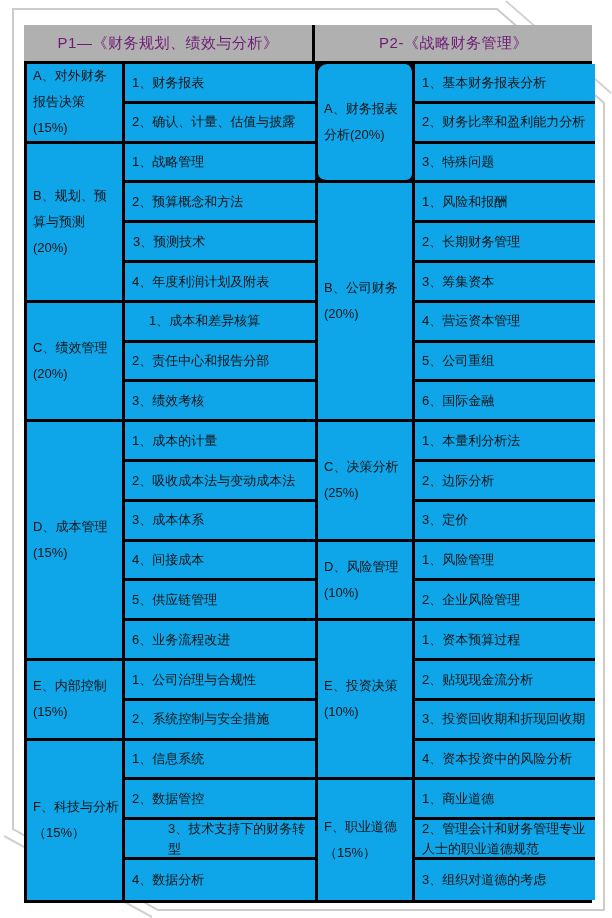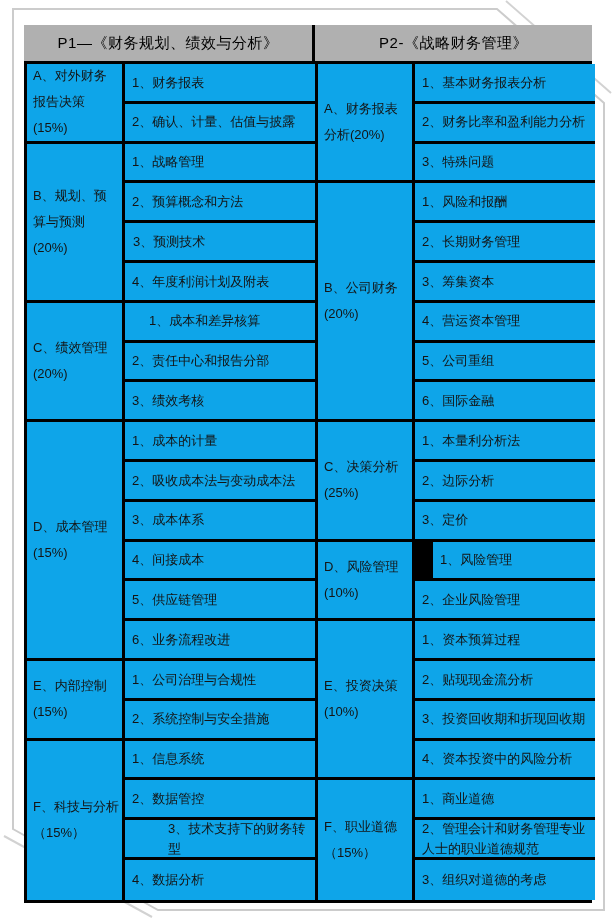--- a/index.html
+++ b/index.html
@@ -15,21 +15,21 @@
     position:absolute;left:24px;top:25px;width:568px;z-index:2;
     color:#141414;
   }
   .hdr{
     display:grid;grid-template-columns:291px 277px;
     height:36px;background:#b0b0b0;
     border-bottom:3px solid #000;
   }
   .hdr-cell{
     display:flex;align-items:center;justify-content:center;
-    font-size:15px;color:#000000;letter-spacing:.5px;
+    font-size:15px;color:#701a75;letter-spacing:.5px;
   }
   .hdr-cell.first{border-right:3px solid #000;}
   .grid{
     display:grid;
     grid-template-columns:98px 193px 97px 180px;
     grid-template-rows:repeat(21, 39.8px);
     border-left:3px solid #000;
     border-right:3px solid #000;
     border-bottom:3px solid #000;
     background:#000;
@@ -86,37 +86,37 @@
       <div class="cell item" style="grid-area: 14 / 2;">5、供应链管理</div>
       <div class="cell item" style="grid-area: 15 / 2;">6、业务流程改进</div>
       <div class="cell cat" style="grid-area: 16 / 1 / span 2;">E、内部控制(15%)</div>
       <div class="cell item" style="grid-area: 16 / 2;">1、公司治理与合规性</div>
       <div class="cell item" style="grid-area: 17 / 2;">2、系统控制与安全措施</div>
       <div class="cell cat last-row" style="grid-area: 18 / 1 / span 4;">F、科技与分析（15%）</div>
       <div class="cell item" style="grid-area: 18 / 2;">1、信息系统</div>
       <div class="cell item" style="grid-area: 19 / 2;">2、数据管控</div>
       <div class="cell item" style="grid-area: 20 / 2; padding-left: 43px;">3、技术支持下的财务转型</div>
       <div class="cell item last-row" style="grid-area: 21 / 2;">4、数据分析</div>
-      <div class="cell cat" style="grid-area: 1 / 3 / span 3;">A、财务报表分析(20%)</div>
+      <div class="cell cat" style="grid-area: 1 / 3 / span 3; border-radius: 9px;">A、财务报表分析(20%)</div>
       <div class="cell item last-col" style="grid-area: 1 / 4;">1、基本财务报表分析</div>
       <div class="cell item last-col" style="grid-area: 2 / 4;">2、财务比率和盈利能力分析</div>
       <div class="cell item last-col" style="grid-area: 3 / 4;">3、特殊问题</div>
       <div class="cell cat" style="grid-area: 4 / 3 / span 6;">B、公司财务(20%)</div>
       <div class="cell item last-col" style="grid-area: 4 / 4;">1、风险和报酬</div>
       <div class="cell item last-col" style="grid-area: 5 / 4;">2、长期财务管理</div>
       <div class="cell item last-col" style="grid-area: 6 / 4;">3、筹集资本</div>
       <div class="cell item last-col" style="grid-area: 7 / 4;">4、营运资本管理</div>
       <div class="cell item last-col" style="grid-area: 8 / 4;">5、公司重组</div>
       <div class="cell item last-col" style="grid-area: 9 / 4;">6、国际金融</div>
       <div class="cell cat" style="grid-area: 10 / 3 / span 3;">C、决策分析(25%)</div>
       <div class="cell item last-col" style="grid-area: 10 / 4; text-align: center;">1、本量利分析法</div>
       <div class="cell item last-col" style="grid-area: 11 / 4;">2、边际分析</div>
       <div class="cell item last-col" style="grid-area: 12 / 4;">3、定价</div>
       <div class="cell cat" style="grid-area: 13 / 3 / span 2;">D、风险管理(10%)</div>
-      <div class="cell item last-col" style="grid-area: 13 / 4; margin-left: 18px;">1、风险管理</div>
+      <div class="cell item last-col" style="grid-area: 13 / 4;">1、风险管理</div>
       <div class="cell item last-col" style="grid-area: 14 / 4;">2、企业风险管理</div>
       <div class="cell cat" style="grid-area: 15 / 3 / span 4;">E、投资决策(10%)</div>
       <div class="cell item last-col" style="grid-area: 15 / 4;">1、资本预算过程</div>
       <div class="cell item last-col" style="grid-area: 16 / 4;">2、贴现现金流分析</div>
       <div class="cell item last-col" style="grid-area: 17 / 4;">3、投资回收期和折现回收期</div>
       <div class="cell item last-col" style="grid-area: 18 / 4;">4、资本投资中的风险分析</div>
       <div class="cell cat last-row" style="grid-area: 19 / 3 / span 3;">F、职业道德（15%）</div>
       <div class="cell item last-col" style="grid-area: 19 / 4;">1、商业道德</div>
       <div class="cell item last-col" style="grid-area: 20 / 4;">2、管理会计和财务管理专业人士的职业道德规范</div>
       <div class="cell item last-col last-row" style="grid-area: 21 / 4;">3、组织对道德的考虑</div>

